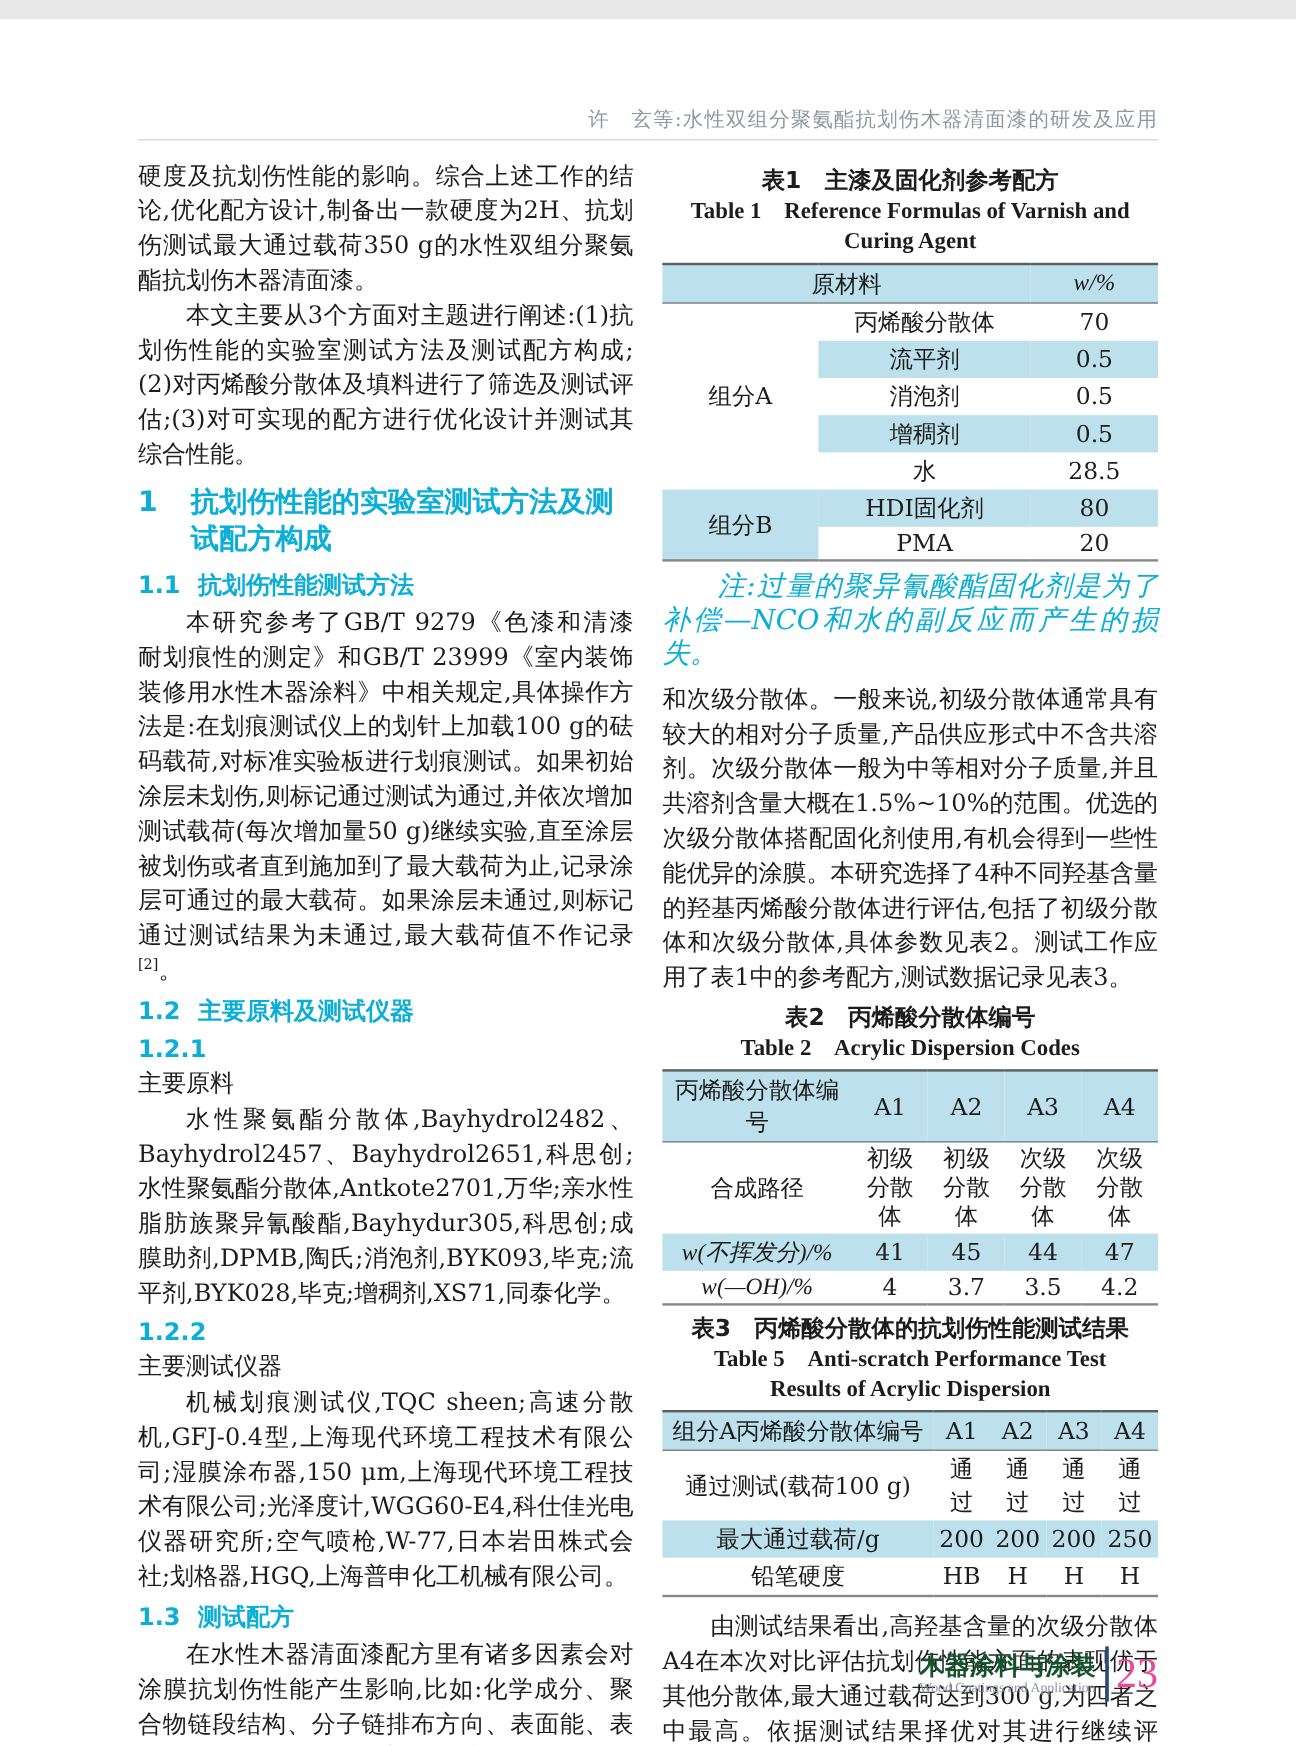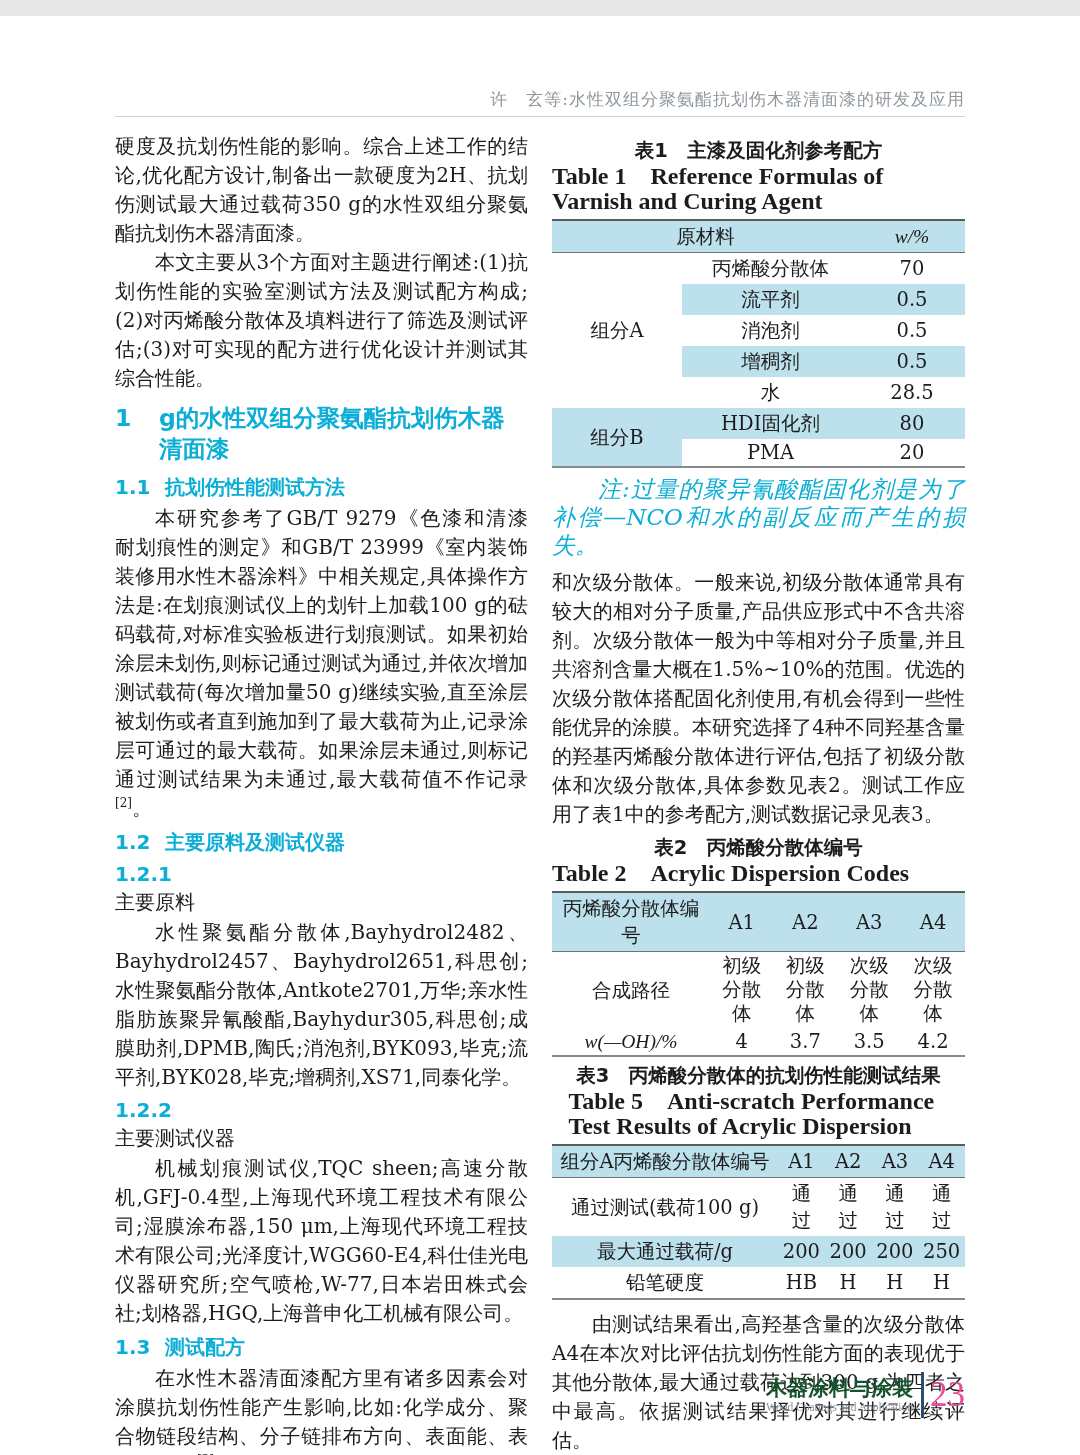--- a/index.html
+++ b/index.html
@@ -27,21 +27,21 @@
   .h1 { display:flex; margin:10px 0 8px; color:#0aaed6; font-family:"DejaVu Sans","Liberation Sans",sans-serif; font-weight:bold; font-size:23.5px; line-height:31px; }
   .h1 .num { flex:none; width:44px; }
   .h2 { display:flex; margin:5px 0 3px; color:#0aaed6; font-family:"DejaVu Sans","Liberation Sans",sans-serif; font-weight:bold; font-size:20px; line-height:28px; }
   .h2 .num { flex:none; width:50px; }
   .h3 { display:flex; margin:4px 0 2px; font-size:20px; line-height:28px;flex-direction:column; }
   .h3 .num { flex:none; width:64px; color:#0aaed6; font-family:"DejaVu Sans","Liberation Sans",sans-serif; font-weight:bold; }
   .h3 .txt { color:#1c1c1c; }
 
   
   .cap-cn { text-align:center; font-family:"DejaVu Sans","Liberation Sans",sans-serif; font-weight:bold; font-size:19.5px; line-height:26px; margin-top:6px; }
-  .cap-en { text-align:left; font-family:"Liberation Serif","DejaVu Serif",serif; font-weight:bold; font-size:24px; line-height:25px; margin-bottom:5px; }
+  .cap-en { text-align:center; font-family:"Liberation Serif","DejaVu Serif",serif; font-weight:bold; font-size:19px; line-height:25px; margin-bottom:5px; }
 
   
   table.dtable { width:100%; border-collapse:collapse; border-top:2px solid #5a5c5e; border-bottom:2px solid #85898c; font-size:19.5px; }
   table.dtable td { height:27px; padding:2px 4px; vertical-align:middle; text-align:center; }
   td.blue { background:#bce0ec; }
   tr.thead td { border-bottom:1px solid #6d7174; }
   td.lft { text-align:left; }
   .ital { font-style:italic; font-family:"Liberation Serif","DejaVu Serif",serif; }
   table.t2 td.val { white-space:pre-line; line-height:24px; }
 
@@ -64,21 +64,21 @@
   <div class="head-rule"></div>
 
   <div class="cols">
 
     <div class="col">
       <p class="body">硬度及抗划伤性能的影响。综合上述工作的结论,优化配方设计,制备出一款硬度为2H、抗划伤测试最大通过载荷350 g的水性双组分聚氨酯抗划伤木器清面漆。</p>
       <p class="body ind">本文主要从3个方面对主题进行阐述:(1)抗划伤性能的实验室测试方法及测试配方构成;(2)对丙烯酸分散体及填料进行了筛选及测试评估;(3)对可实现的配方进行优化设计并测试其综合性能。</p>
 
       <div class="h1">
         <span class="num">1</span>
-        <span class="txt">g的水性双组分聚氨酯抗划伤木器清面漆</span>
+        <span class="txt">抗划伤性能的实验室测试方法及测试配方构成</span>
       </div>
 
       <div class="h2">
         <span class="num">1.1</span>
         <span class="txt">抗划伤性能测试方法</span>
       </div>
       <p class="body ind"><span>本研究参考了GB/T 9279《色漆和清漆　耐划痕性的测定》和GB/T 23999《室内装饰装修用水性木器涂料》中相关规定,具体操作方法是:在划痕测试仪上的划针上加载100 g的砝码载荷,对标准实验板进行划痕测试。如果初始涂层未划伤,则标记通过测试为通过,并依次增加测试载荷(每次增加量50 g)继续实验,直至涂层被划伤或者直到施加到了最大载荷为止,记录涂层可通过的最大载荷。如果涂层未通过,则标记通过测试结果为未通过,最大载荷值不作记录</span><sup>[2]</sup><span>。</span></p>
 
       <div class="h2">
         <span class="num">1.2</span>
@@ -181,20 +181,27 @@
           <td class="val">初级
 分散体</td>
           <td class="val">初级
 分散体</td>
           <td class="val">次级
 分散体</td>
           <td class="val">次级
 分散体</td>
         </tr>
         <tr>
+          <td class="blue lft ital">w(不挥发分)/%</td>
+          <td class="blue">41</td>
+          <td class="blue">45</td>
+          <td class="blue">44</td>
+          <td class="blue">47</td>
+        </tr>
+        <tr>
           <td class="lft ital">w(—OH)/%</td>
           <td>4</td>
           <td>3.7</td>
           <td>3.5</td>
           <td>4.2</td>
         </tr>
       </tbody>
         </table>
 
       <div class="cap-cn">表3　丙烯酸分散体的抗划伤性能测试结果</div>

